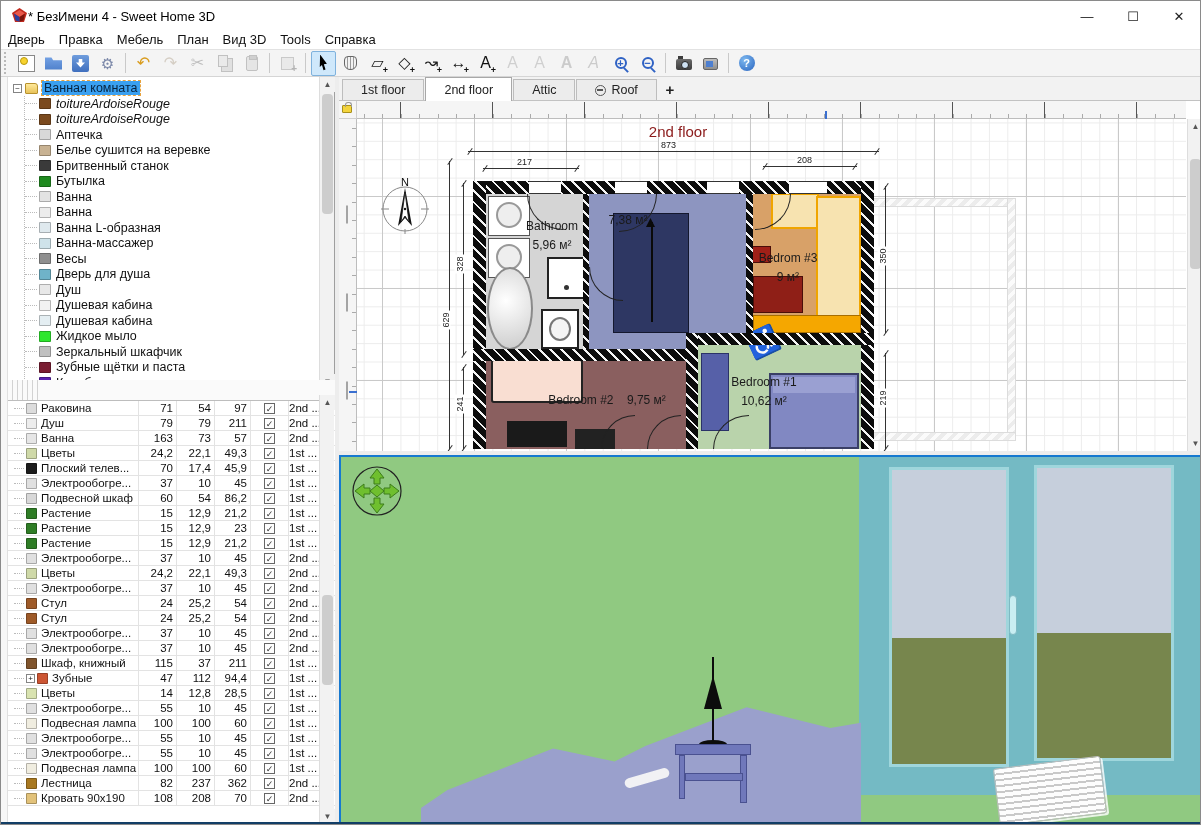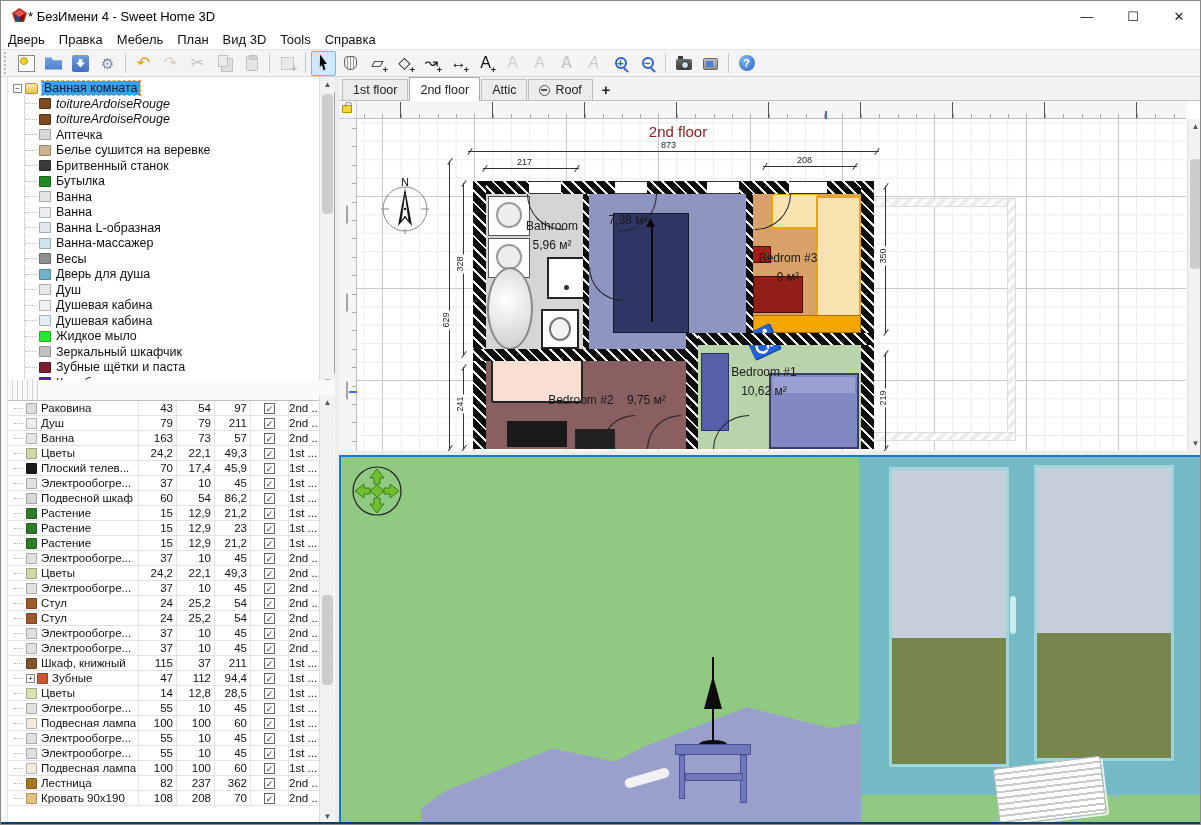--- a/index.html
+++ b/index.html
@@ -94,21 +94,21 @@
   .cb { width:11px; height:11px; border:1px solid #666; background:#fdfdfd; font-size:9px; line-height:10px; text-align:center; color:#333; }
   .cb.checked::after { content:"✓"; }
   .tbl-scroll { right:0; top:318px; height:429px; }
 
   
   .main-vsplit { position:absolute; left:334px; top:76px; width:4px; height:747px; background:#ededed; }
   .right { position:absolute; left:338px; top:76px; width:863px; height:747px; }
 
   
   .tabsbar { position:absolute; left:0; top:0; width:863px; height:24px; background:#f2f2f2; border-bottom:1px solid #c2c2c2; display:flex; align-items:flex-end; padding-left:3px; }
-  .tab { height:21px; padding:0 10px; display:flex; align-items:center; gap:5px; font-size:12.5px; background:#ececec; border:1px solid #bdbdbd; border-bottom:none; margin-right:1px; color:#222; }
+  .tab { height:21px; padding:0 18px; display:flex; align-items:center; gap:5px; font-size:12.5px; background:#ececec; border:1px solid #bdbdbd; border-bottom:none; margin-right:1px; color:#222; }
   .tab.active { background:#fff; height:24px; margin-bottom:-1px; border-color:#a8a8a8; }
   .tab-viz { display:none; width:11px; height:11px; border:1.5px solid #555; border-radius:50%; position:relative; }
   .tab-viz.show { display:inline-block; }
   .tab-viz.show::after { content:""; position:absolute; left:1px; top:3.5px; width:6px; height:1.5px; background:#555; }
   .tab-add { width:24px; height:21px; display:flex; align-items:center; justify-content:center; font-weight:bold; font-size:15px; color:#222; }
 
   
   .plan { position:absolute; left:0; top:24px; width:863px; height:350px; background:#fff; overflow:hidden; }
   .ruler-corner { position:absolute; left:0; top:0; width:18px; height:18px; background:#f5f5f5; border-right:1px solid #cfcfcf; border-bottom:1px solid #cfcfcf; }
   .lock-ic { position:absolute; left:3px; top:4px; width:10px; height:8px; background:#f3d43c; border:1px solid #a8901c; border-radius:1px; }
@@ -407,21 +407,21 @@
           <div class="fc"></div>
           <div class="fc"></div>
       </div>
       <div class="frow">
           <div class="fc c-name">
             <span class="r-stub"></span>
 
             <span class="r-ic" style="background: rgb(220, 220, 220);"></span>
             <span>Раковина</span>
           </div>
-          <div class="fc c-w">43</div>
+          <div class="fc c-w">71</div>
           <div class="fc c-d">54</div>
           <div class="fc c-h">97</div>
           <div class="fc c-vis">
             <span class="cb checked"></span>
           </div>
           <div class="fc c-lvl">2nd ...</div>
         </div>
         <div class="frow">
           <div class="fc c-name">
             <span class="r-stub"></span>
@@ -947,21 +947,21 @@
         <div class="room-label" style="left:240px;top:92px;width:62px">
           <div>7,38 м²</div>
         </div>
         <div class="room-label" style="left:386px;top:130px;width:90px">
           <div>Bedrom #3</div>
             <div>9 м²</div>
         </div>
         <div class="room-label" style="left:165px;top:272px;width:170px">
           <span>Bedroom #2</span>&nbsp;&nbsp;&nbsp;&nbsp;<span>9,75 м²</span>
         </div>
-        <div class="room-label" style="left:352px;top:244px;width:110px">
+        <div class="room-label" style="left:352px;top:254px;width:110px">
           <div>Bedroom #1</div>
             <div>10,62 м²</div>
         </div>
 
         <div class="dimh" style="left:111px;top:32px;width:411px"></div>
         <div class="dimlbl" style="left:302px;top:21px">873</div>
         <div class="dimh" style="left:126px;top:49px;width:96px"></div>
         <div class="dimlbl" style="left:158px;top:38px">217</div>
         <div class="dimh" style="left:406px;top:47px;width:94px"></div>
         <div class="dimlbl" style="left:438px;top:36px">208</div>

